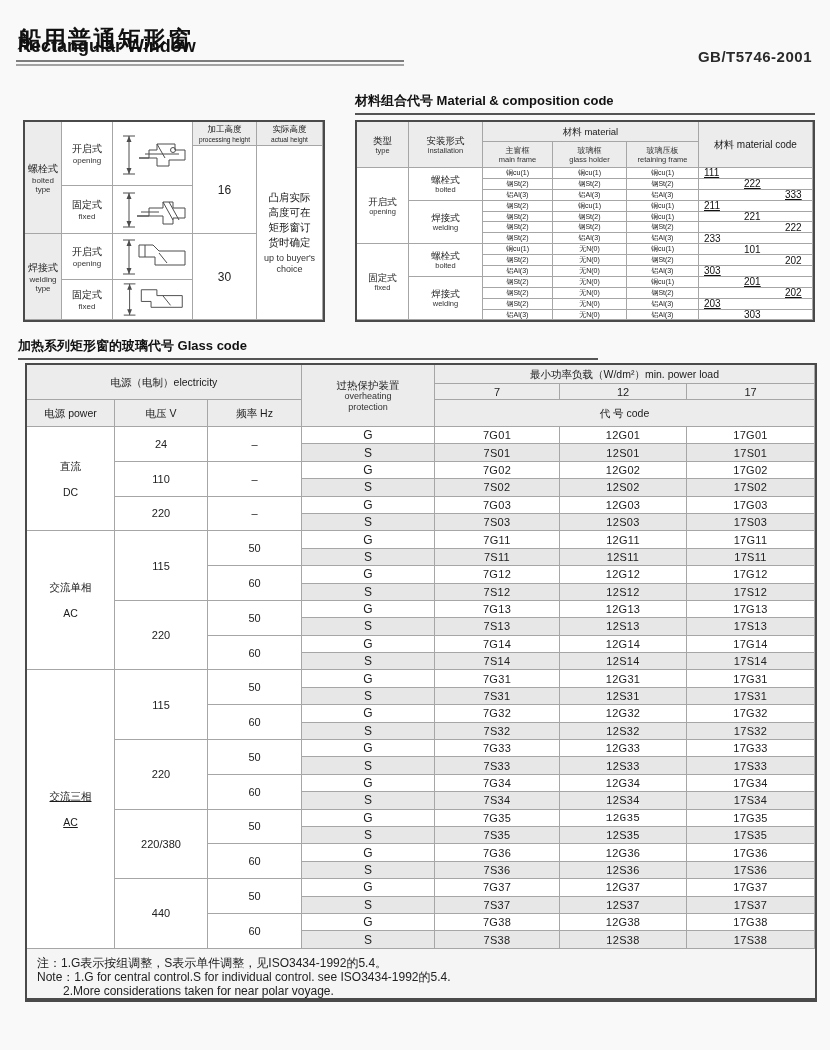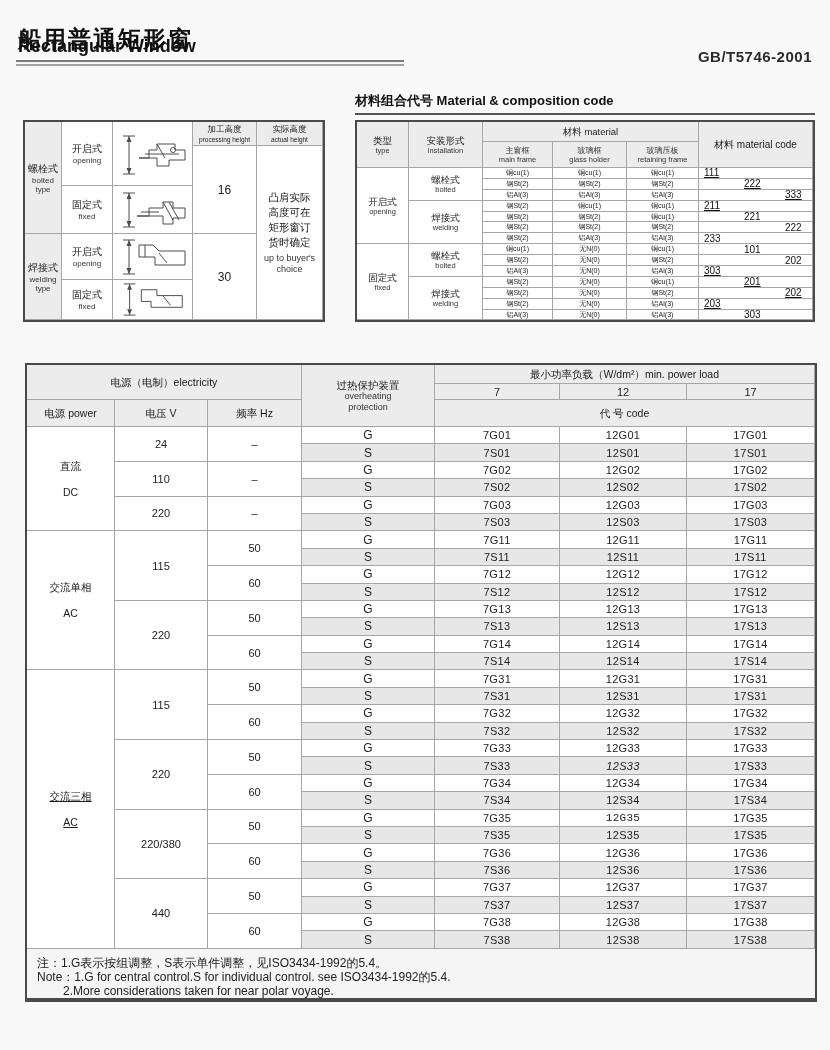--- a/index.html
+++ b/index.html
@@ -70,20 +70,21 @@
 <body>
 
 <div class="page">
 
   <div class="title-zh">船用普通矩形窗</div>
   <div class="title-en">Rectangular Window</div>
   <div class="title-rule"></div>
   <div class="std-code">GB/T5746-2001</div>
 
   <div class="section-title" id="sec-material">材料组合代号 Material &amp; composition code</div>
+  <div class="section-title" id="sec-glass">加热系列矩形窗的玻璃代号 Glass code</div>
 
   <div id="shoulder-table">
     <div class="cellbase hd" style="grid-column:1;grid-row:1/4">
       <span class="zh">螺栓式</span>
       <span class="en">bolted type</span>
     </div>
     <div class="cellbase hd" style="grid-column:1;grid-row:4/6">
       <span class="zh">焊接式</span>
       <span class="en">welding type</span>
     </div>
@@ -475,21 +476,21 @@
         <div class="cellbase gprot shade" style="grid-area: 21 / 4;">S</div>
         <div class="cellbase gcode shade" style="grid-area: 21 / 5;">7S32</div>
         <div class="cellbase gcode shade" style="grid-area: 21 / 6;">12S32</div>
         <div class="cellbase gcode shade" style="grid-area: 21 / 7;">17S32</div>
         <div class="cellbase gprot" style="grid-area: 22 / 4;">G</div>
         <div class="cellbase gcode" style="grid-area: 22 / 5;">7G33</div>
         <div class="cellbase gcode" style="grid-area: 22 / 6;">12G33</div>
         <div class="cellbase gcode" style="grid-area: 22 / 7;">17G33</div>
         <div class="cellbase gprot shade" style="grid-area: 23 / 4;">S</div>
         <div class="cellbase gcode shade" style="grid-area: 23 / 5;">7S33</div>
-        <div class="cellbase gcode shade" style="grid-area: 23 / 6; font-style: italic;">12S33</div>
+        <div class="cellbase gcode shade" style="grid-area: 23 / 6;">12S33</div>
         <div class="cellbase gcode shade" style="grid-area: 23 / 7;">17S33</div>
         <div class="cellbase gprot" style="grid-area: 24 / 4;">G</div>
         <div class="cellbase gcode" style="grid-area: 24 / 5;">7G34</div>
         <div class="cellbase gcode" style="grid-area: 24 / 6;">12G34</div>
         <div class="cellbase gcode" style="grid-area: 24 / 7;">17G34</div>
         <div class="cellbase gprot shade" style="grid-area: 25 / 4;">S</div>
         <div class="cellbase gcode shade" style="grid-area: 25 / 5;">7S34</div>
         <div class="cellbase gcode shade" style="grid-area: 25 / 6;">12S34</div>
         <div class="cellbase gcode shade" style="grid-area: 25 / 7;">17S34</div>
         <div class="cellbase gprot" style="grid-area: 26 / 4;">G</div>

